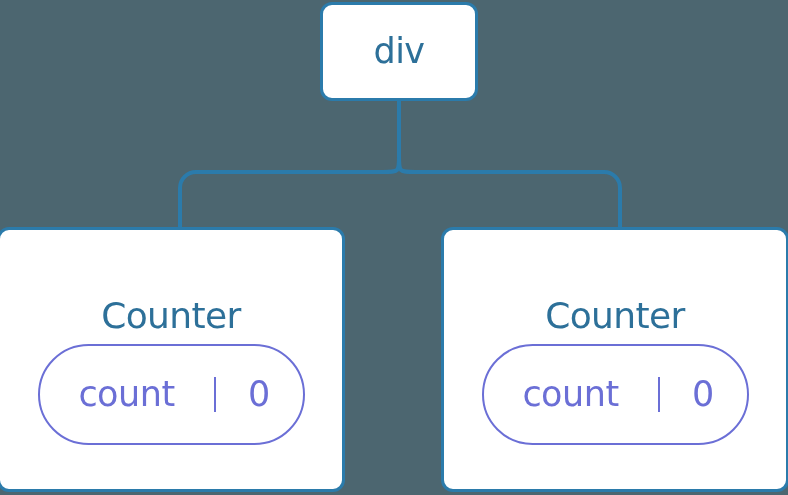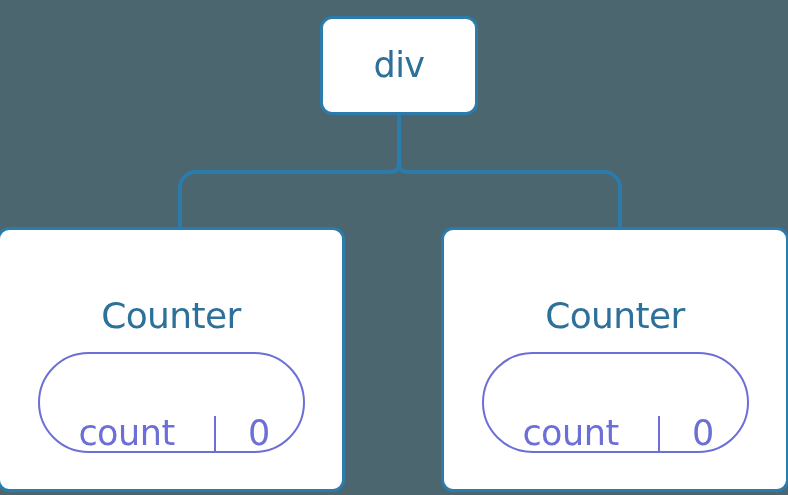--- a/index.html
+++ b/index.html
@@ -30,21 +30,21 @@
   
   .node {
     position: absolute;
     background: #ffffff;
     border: 3px solid #2b7bab;
     border-radius: 12px;
     box-sizing: border-box;
   }
   .node-root {
     left: 320px;
-    top: 16px;
+    top: 2px;
     width: 158px;
     height: 99px;
     display: flex;
     align-items: center;
     justify-content: center;
   }
   .node-root .node-title {
     font-size: 35px;
     color: #2d7099;
     letter-spacing: -0.5px;
@@ -64,28 +64,28 @@
   .node-child .node-title {
     font-size: 36px;
     color: #2d7099;
     letter-spacing: -0.6px;
     margin-top: 68px;
     line-height: 1;
   }
   
   .pill {
     position: relative;
-    margin-top: 18px;
+    margin-top: 10px;
     width: 267px;
     height: 101px;
     border: 2px solid #6b6fd6;
     border-radius: 51px;
     box-sizing: border-box;
     display: flex;
-    align-items: flex-end;
+    align-items: center;
   }
   .pill-key, .pill-val {
     display: flex;
     align-items: center;
     justify-content: center;
     color: #6b6fd6;
     font-size: 35px;
     line-height: 1;
     letter-spacing: -0.5px;
   }

